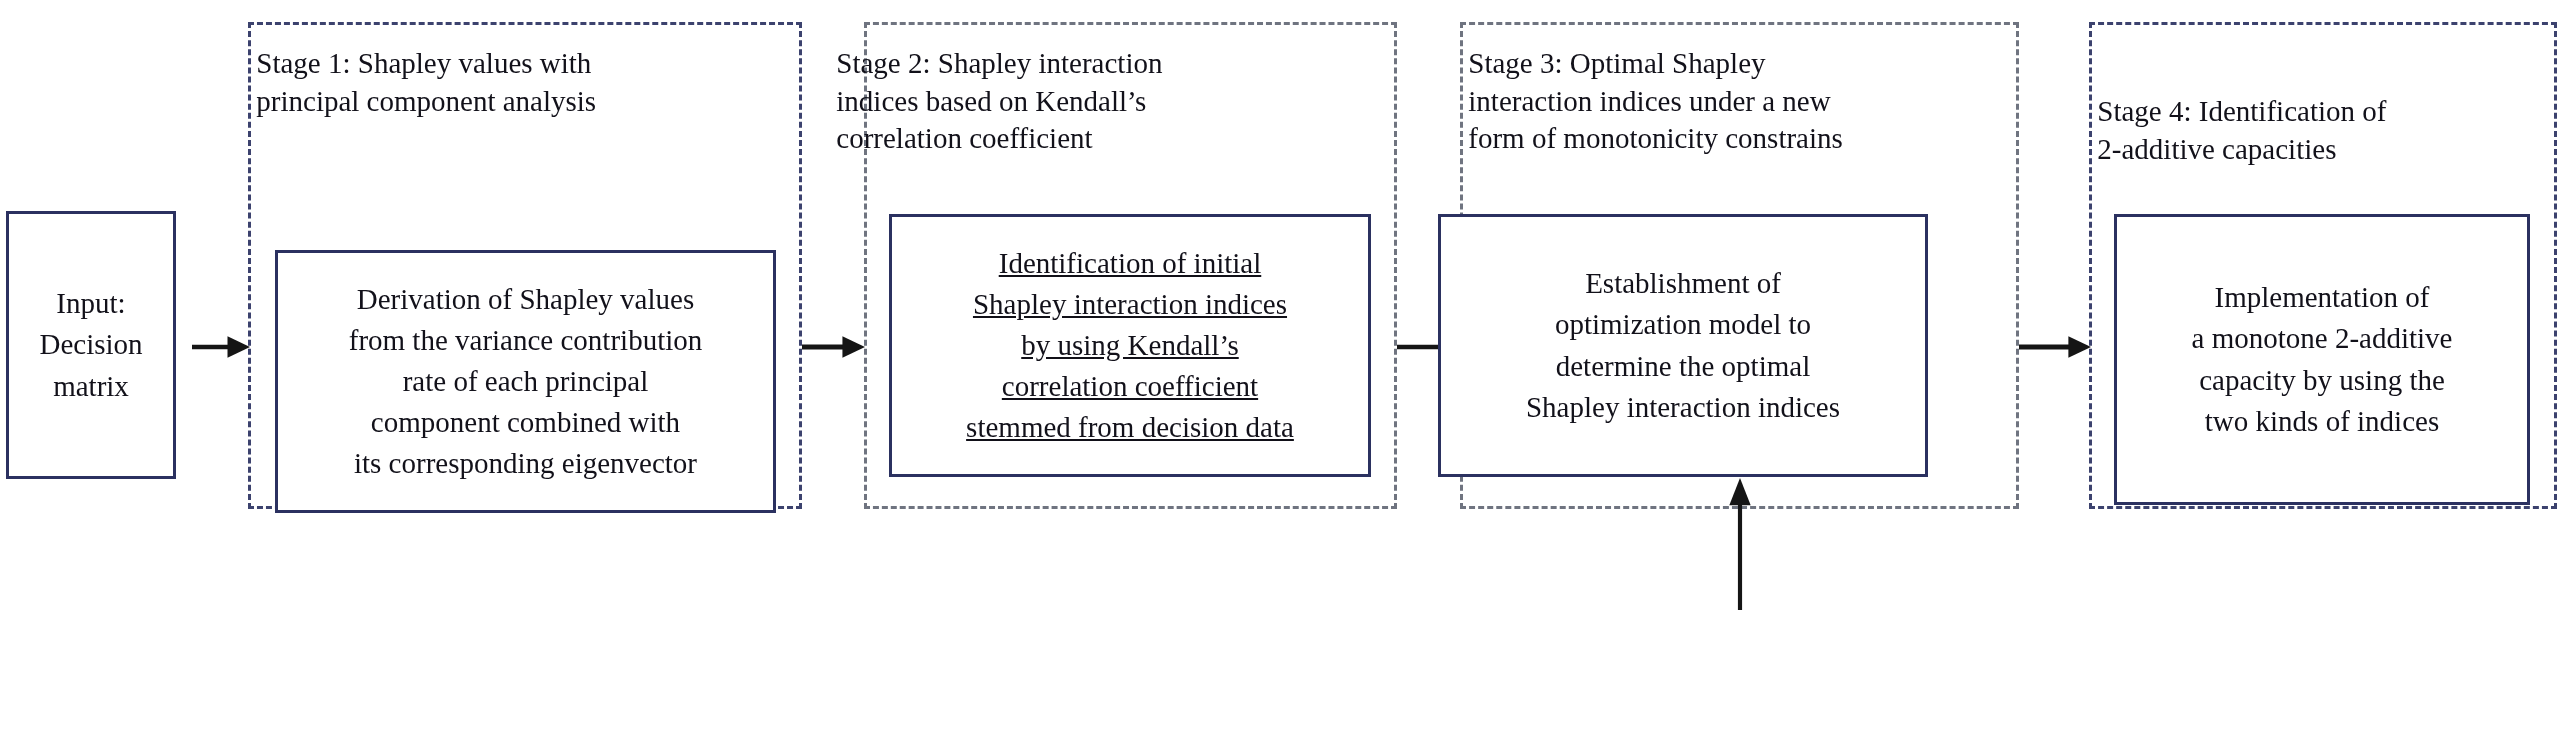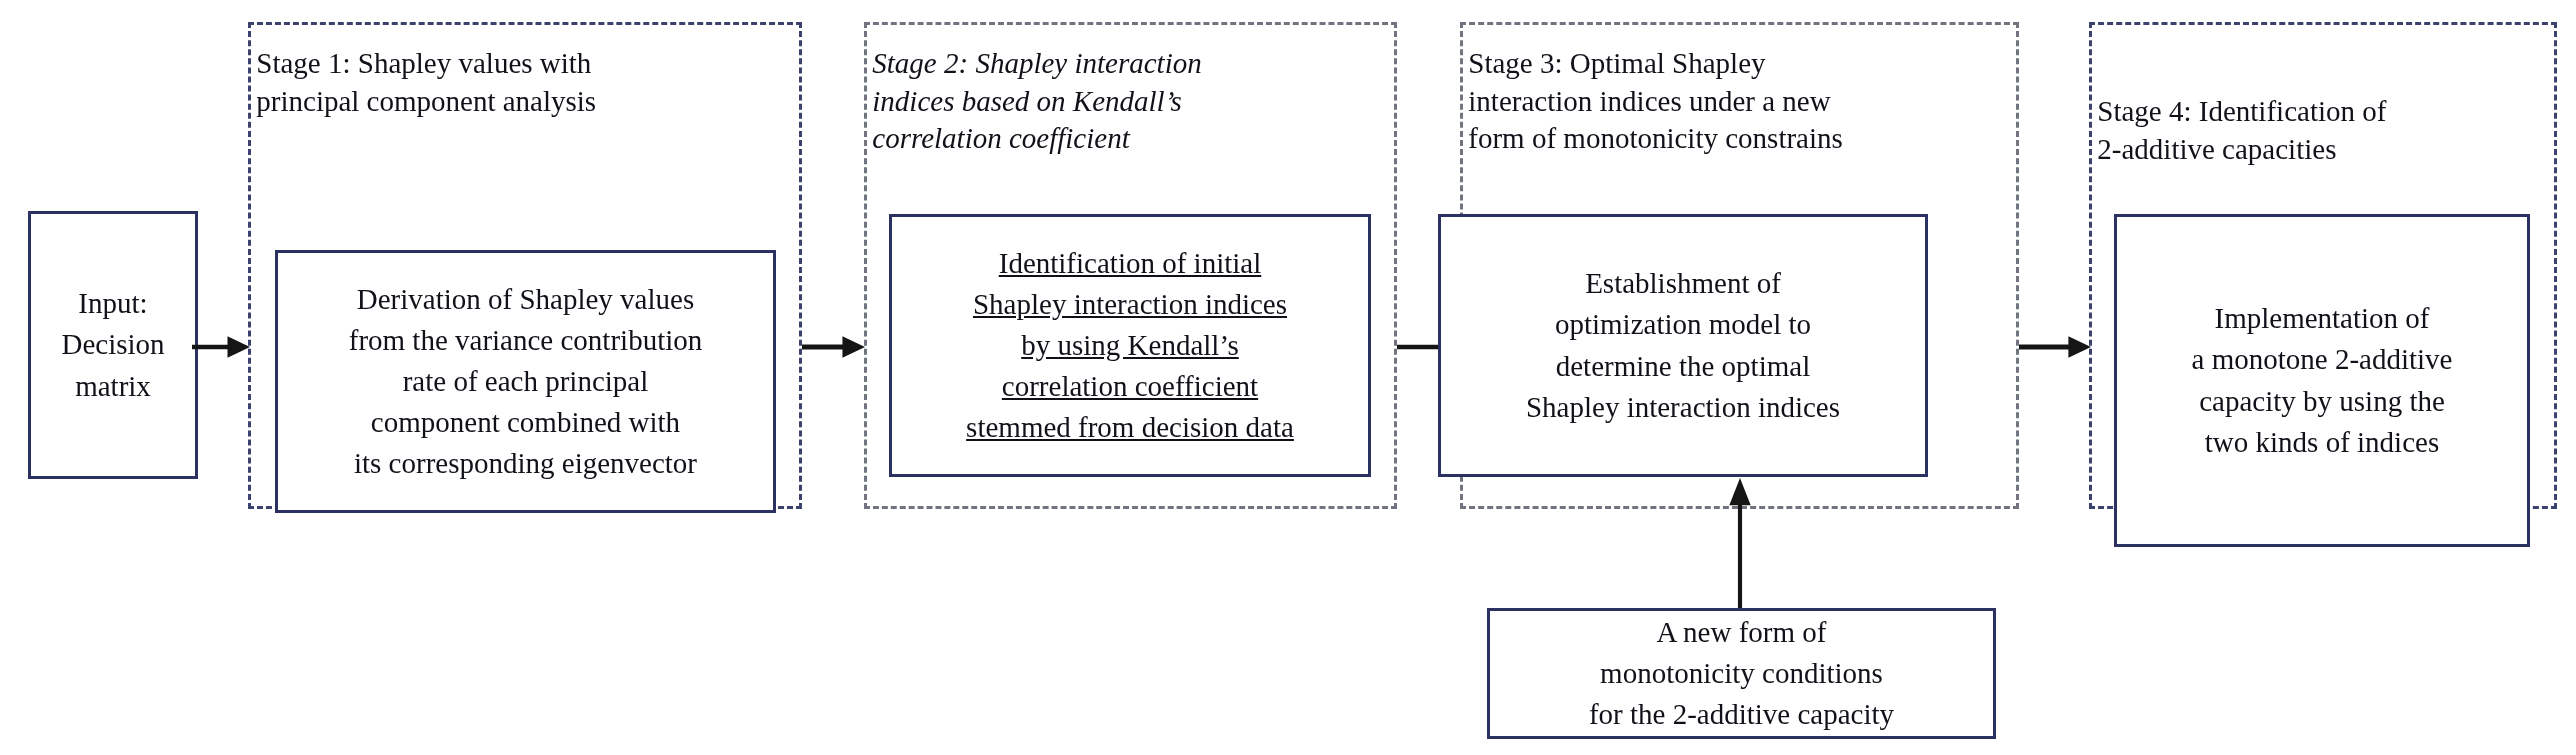--- a/index.html
+++ b/index.html
@@ -76,36 +76,36 @@
     display: block;
   }
   .arrow-v {
     position: absolute;
     width: 24px;
     display: block;
   }
   .arrow-h svg, .arrow-v svg { display: block; overflow: visible; }
 
   
-  #input-box      { left: 28px;   top: 211px;  width: 170px;  height: 268px; }
+  #input-box      { left: 6px;   top: 211px;  width: 170px;  height: 268px; }
 
   #stage1-dashed  { left: 248px;  top: 22px;   width: 554px;  height: 487px; }
   #stage2-dashed  { left: 864px; top: 22px;   width: 533px;  height: 487px; }
   #stage3-dashed  { left: 1460px; top: 22px;   width: 559px;  height: 487px; }
   #stage4-dashed  { left: 2089px; top: 22px;   width: 468px;  height: 487px; }
 
   #stage1-title   { left: 248px;  top: 45px;   width: 554px; }
-  #stage2-title   { left: 864px; top: 45px;   width: 533px; font-style: italic; }
+  #stage2-title   { left: 828px; top: 45px;   width: 533px; }
   #stage3-title   { left: 1460px; top: 45px;   width: 559px; }
   #stage4-title   { left: 2089px; top: 45px;   width: 468px; margin-top: 48px; }
 
   #stage1-box     { left: 275px;  top: 214px;  width: 501px;  height: 263px; margin-top: 36px; }
   #stage2-box     { left: 889px; top: 214px;  width: 482px;  height: 263px; text-decoration: underline; }
   #stage3-box     { left: 1438px; top: 214px;  width: 490px;  height: 263px; }
-  #stage4-box     { left: 2114px; top: 214px;  width: 416px;  height: 333px; }
+  #stage4-box     { left: 2114px; top: 214px;  width: 416px;  height: 291px; }
 
   #bottom-box     { left: 1487px; top: 608px; width: 509px;  height: 131px; }
 
   #arrow-input-s1 { left: 192px;  top: 335px;  width: 58px; }
   #arrow-s1-s2    { left: 802px; top: 335px;  width: 63px; }
   #arrow-s2-s3    { left: 1397px; top: 335px;  width: 65px; }
   #arrow-s3-s4    { left: 2019px; top: 335px;  width: 72px; }
   #arrow-bottom-s3{ left: 1728px; top: 478px;  height: 132px; }
 </style>
 </head>
@@ -191,20 +191,15 @@
 two kinds of indices</div>
   </div>
 
   <div class="arrow-v" id="arrow-bottom-s3">
     <svg width="24" height="132" viewBox="0 0 40 222">
       <line x1="20" y1="222" x2="20" y2="36" stroke="#151515" stroke-width="7"></line>
       <polygon points="20,0 38,46 2,46" fill="#151515"></polygon>
     </svg>
   </div>
 
-  <div class="solid-box" id="bottom-box">
-    <div class="box-text">A new form of
-monotonicity conditions
-for the 2-additive capacity</div>
-  </div>
 
 </div>
 
 
 </body></html>

